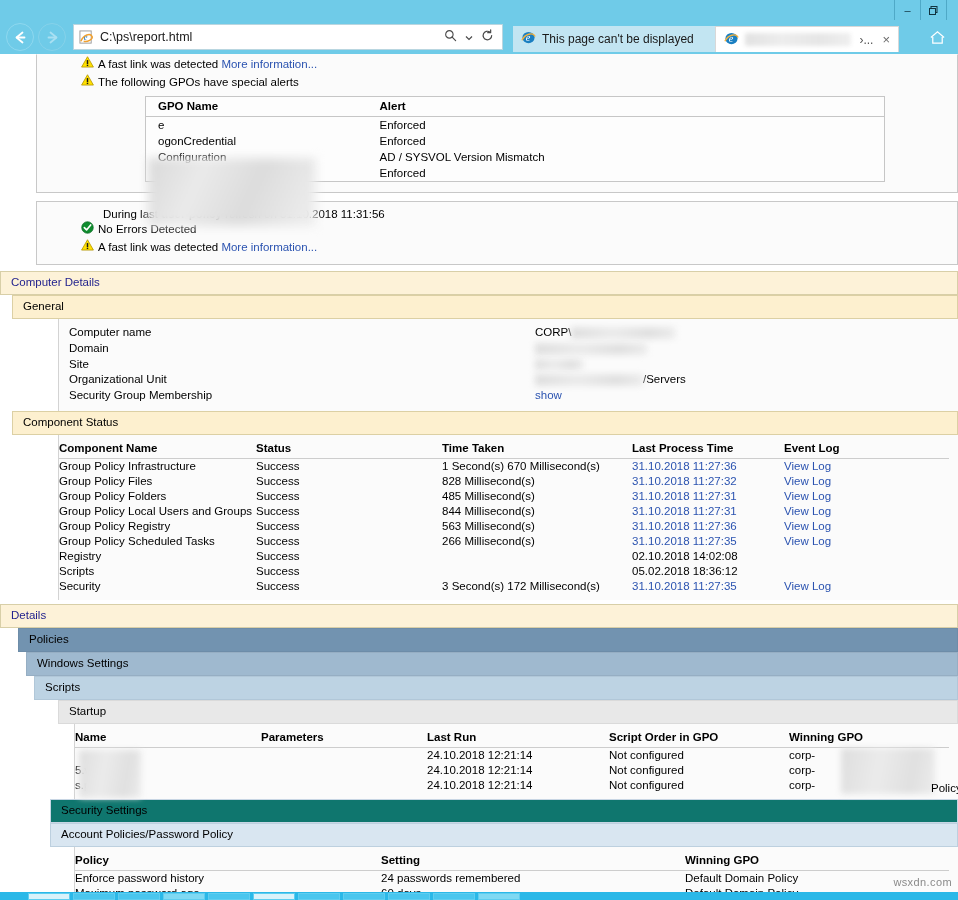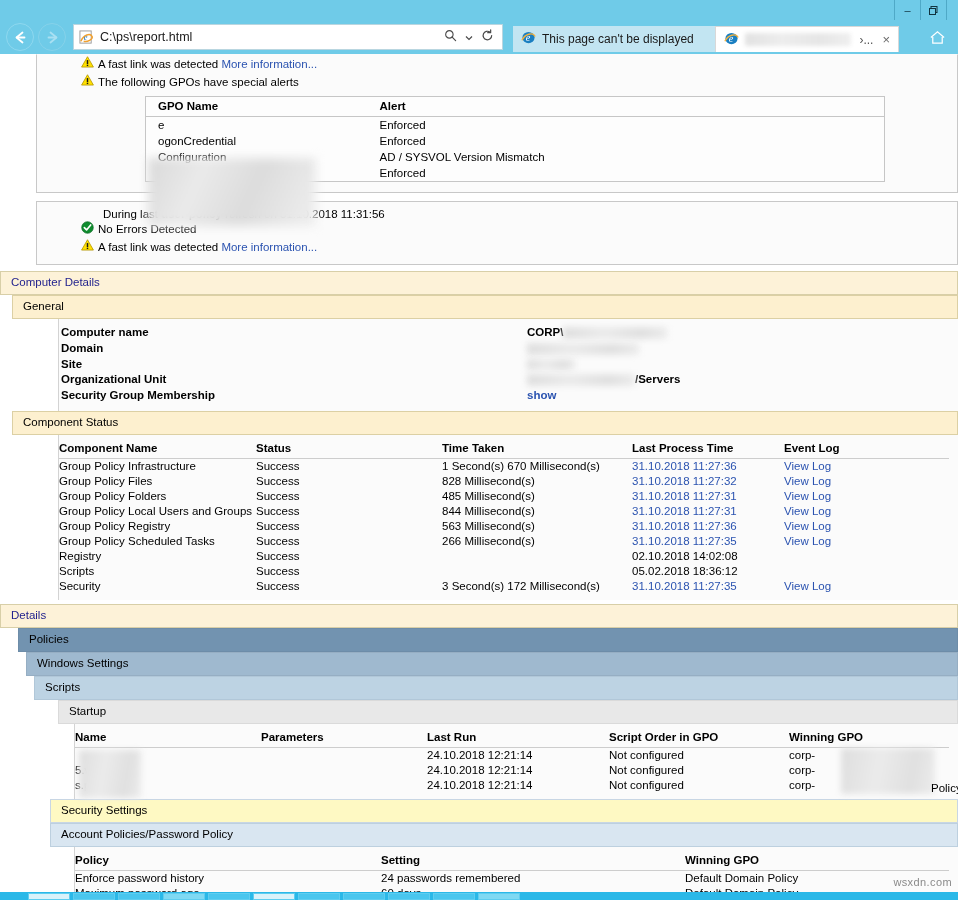--- a/index.html
+++ b/index.html
@@ -215,21 +215,21 @@
     margin: 0 0 0 42px;
     border: 1px solid #bdd0df;
   }
   .bar-grey {
     background: #e8e8e8;
     color: #000;
     margin: 0 0 0 58px;
     border: 1px solid #dadada;
   }
   .bar-dde {
-    background: #fef9c3;
+    background: #0f766e;
     color: #000;
     margin: 0 0 0 50px;
     border: 1px solid #c8d6e4;
   }
 
   
   .tblwrap {
     margin-left: 58px;
     border-left: 1px solid #d3d3d3;
     background: #fbfbfb;
@@ -249,22 +249,21 @@
   }
   table.dt td {
     padding: 1px 4px 2px 0;
     white-space: nowrap;
   }
   table.dt td.link, table.dt td a { color: #2b53b0; text-decoration: none; }
   .genwrap {
     margin-left: 58px;
     border-left: 1px solid #d3d3d3;
     background: #fbfbfb;
-    padding: 6px 0 8px 0;
-    font-weight: bold;
+    padding: 6px 0 8px 8px;
   }
   table.gen { border-collapse: collapse; font-size: 11.5px; }
   table.gen td { padding: 1px 0 2px 0; vertical-align: top; }
   table.gen td.k { width: 468px; padding-left: 2px; }
 
   .watermark {
     position: absolute;
     right: 6px; bottom: 4px;
     font-size: 11px; color: #8a8a8a;
     font-family: "Liberation Sans", sans-serif;

